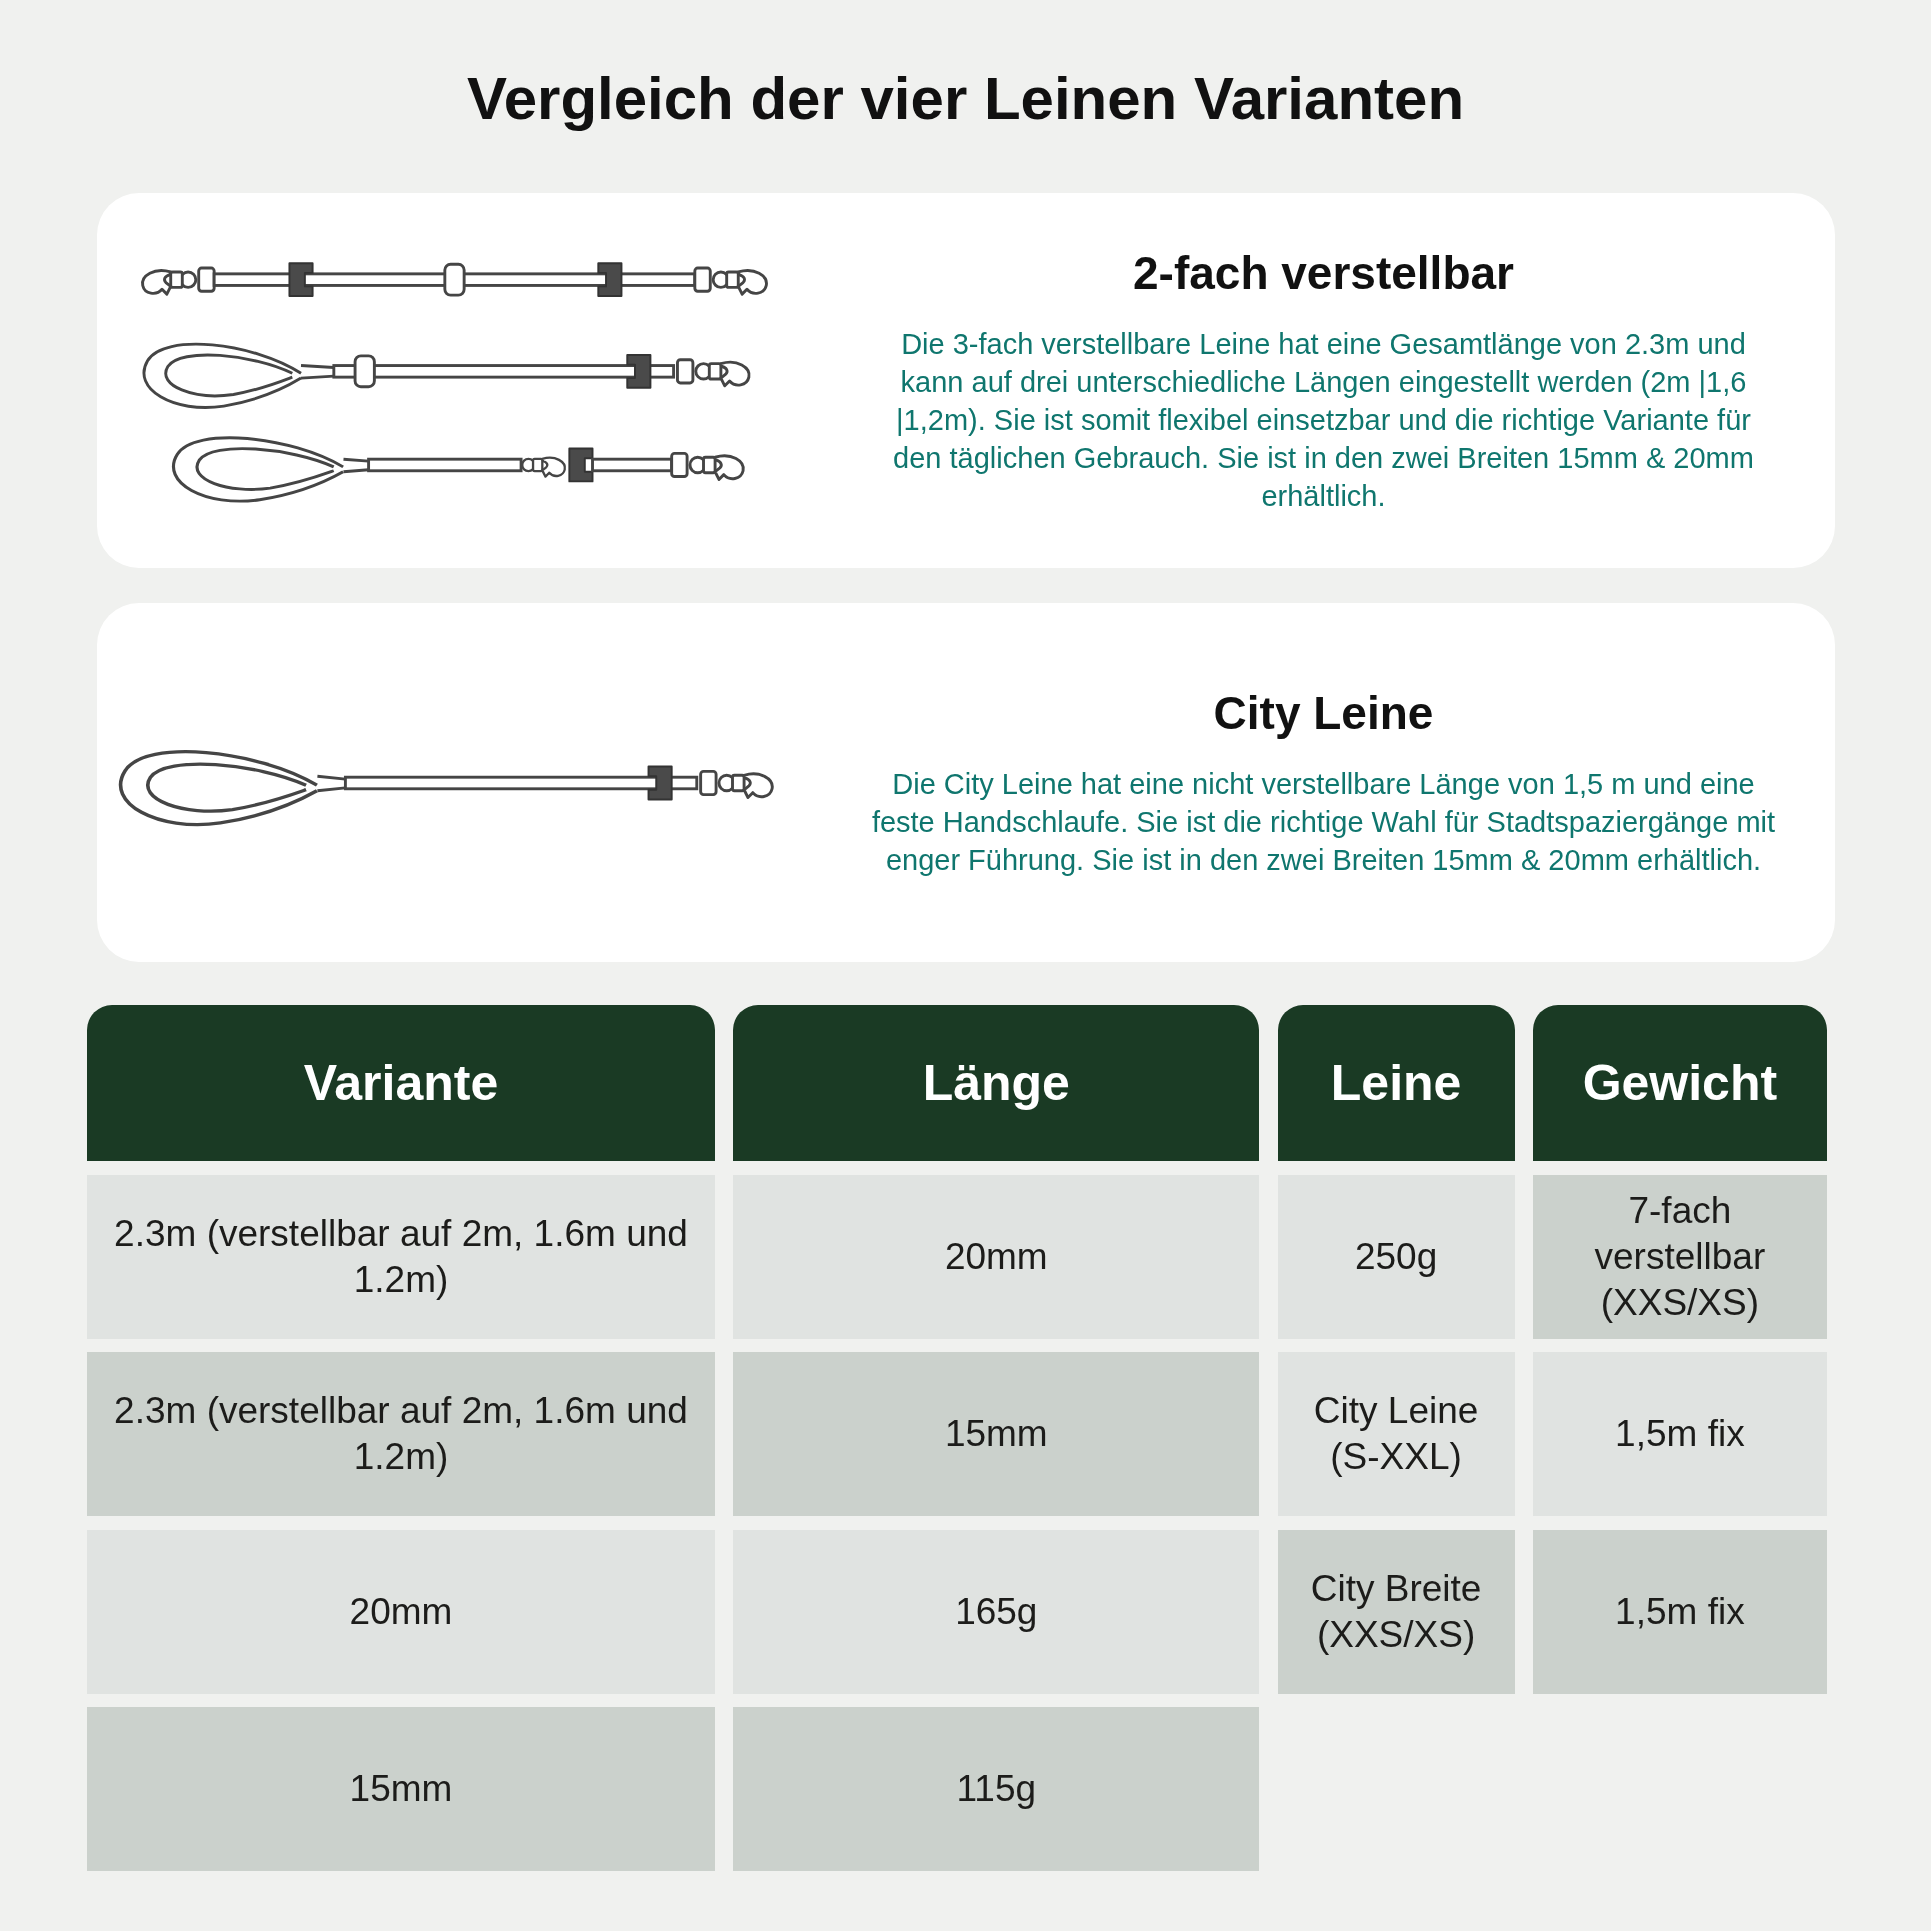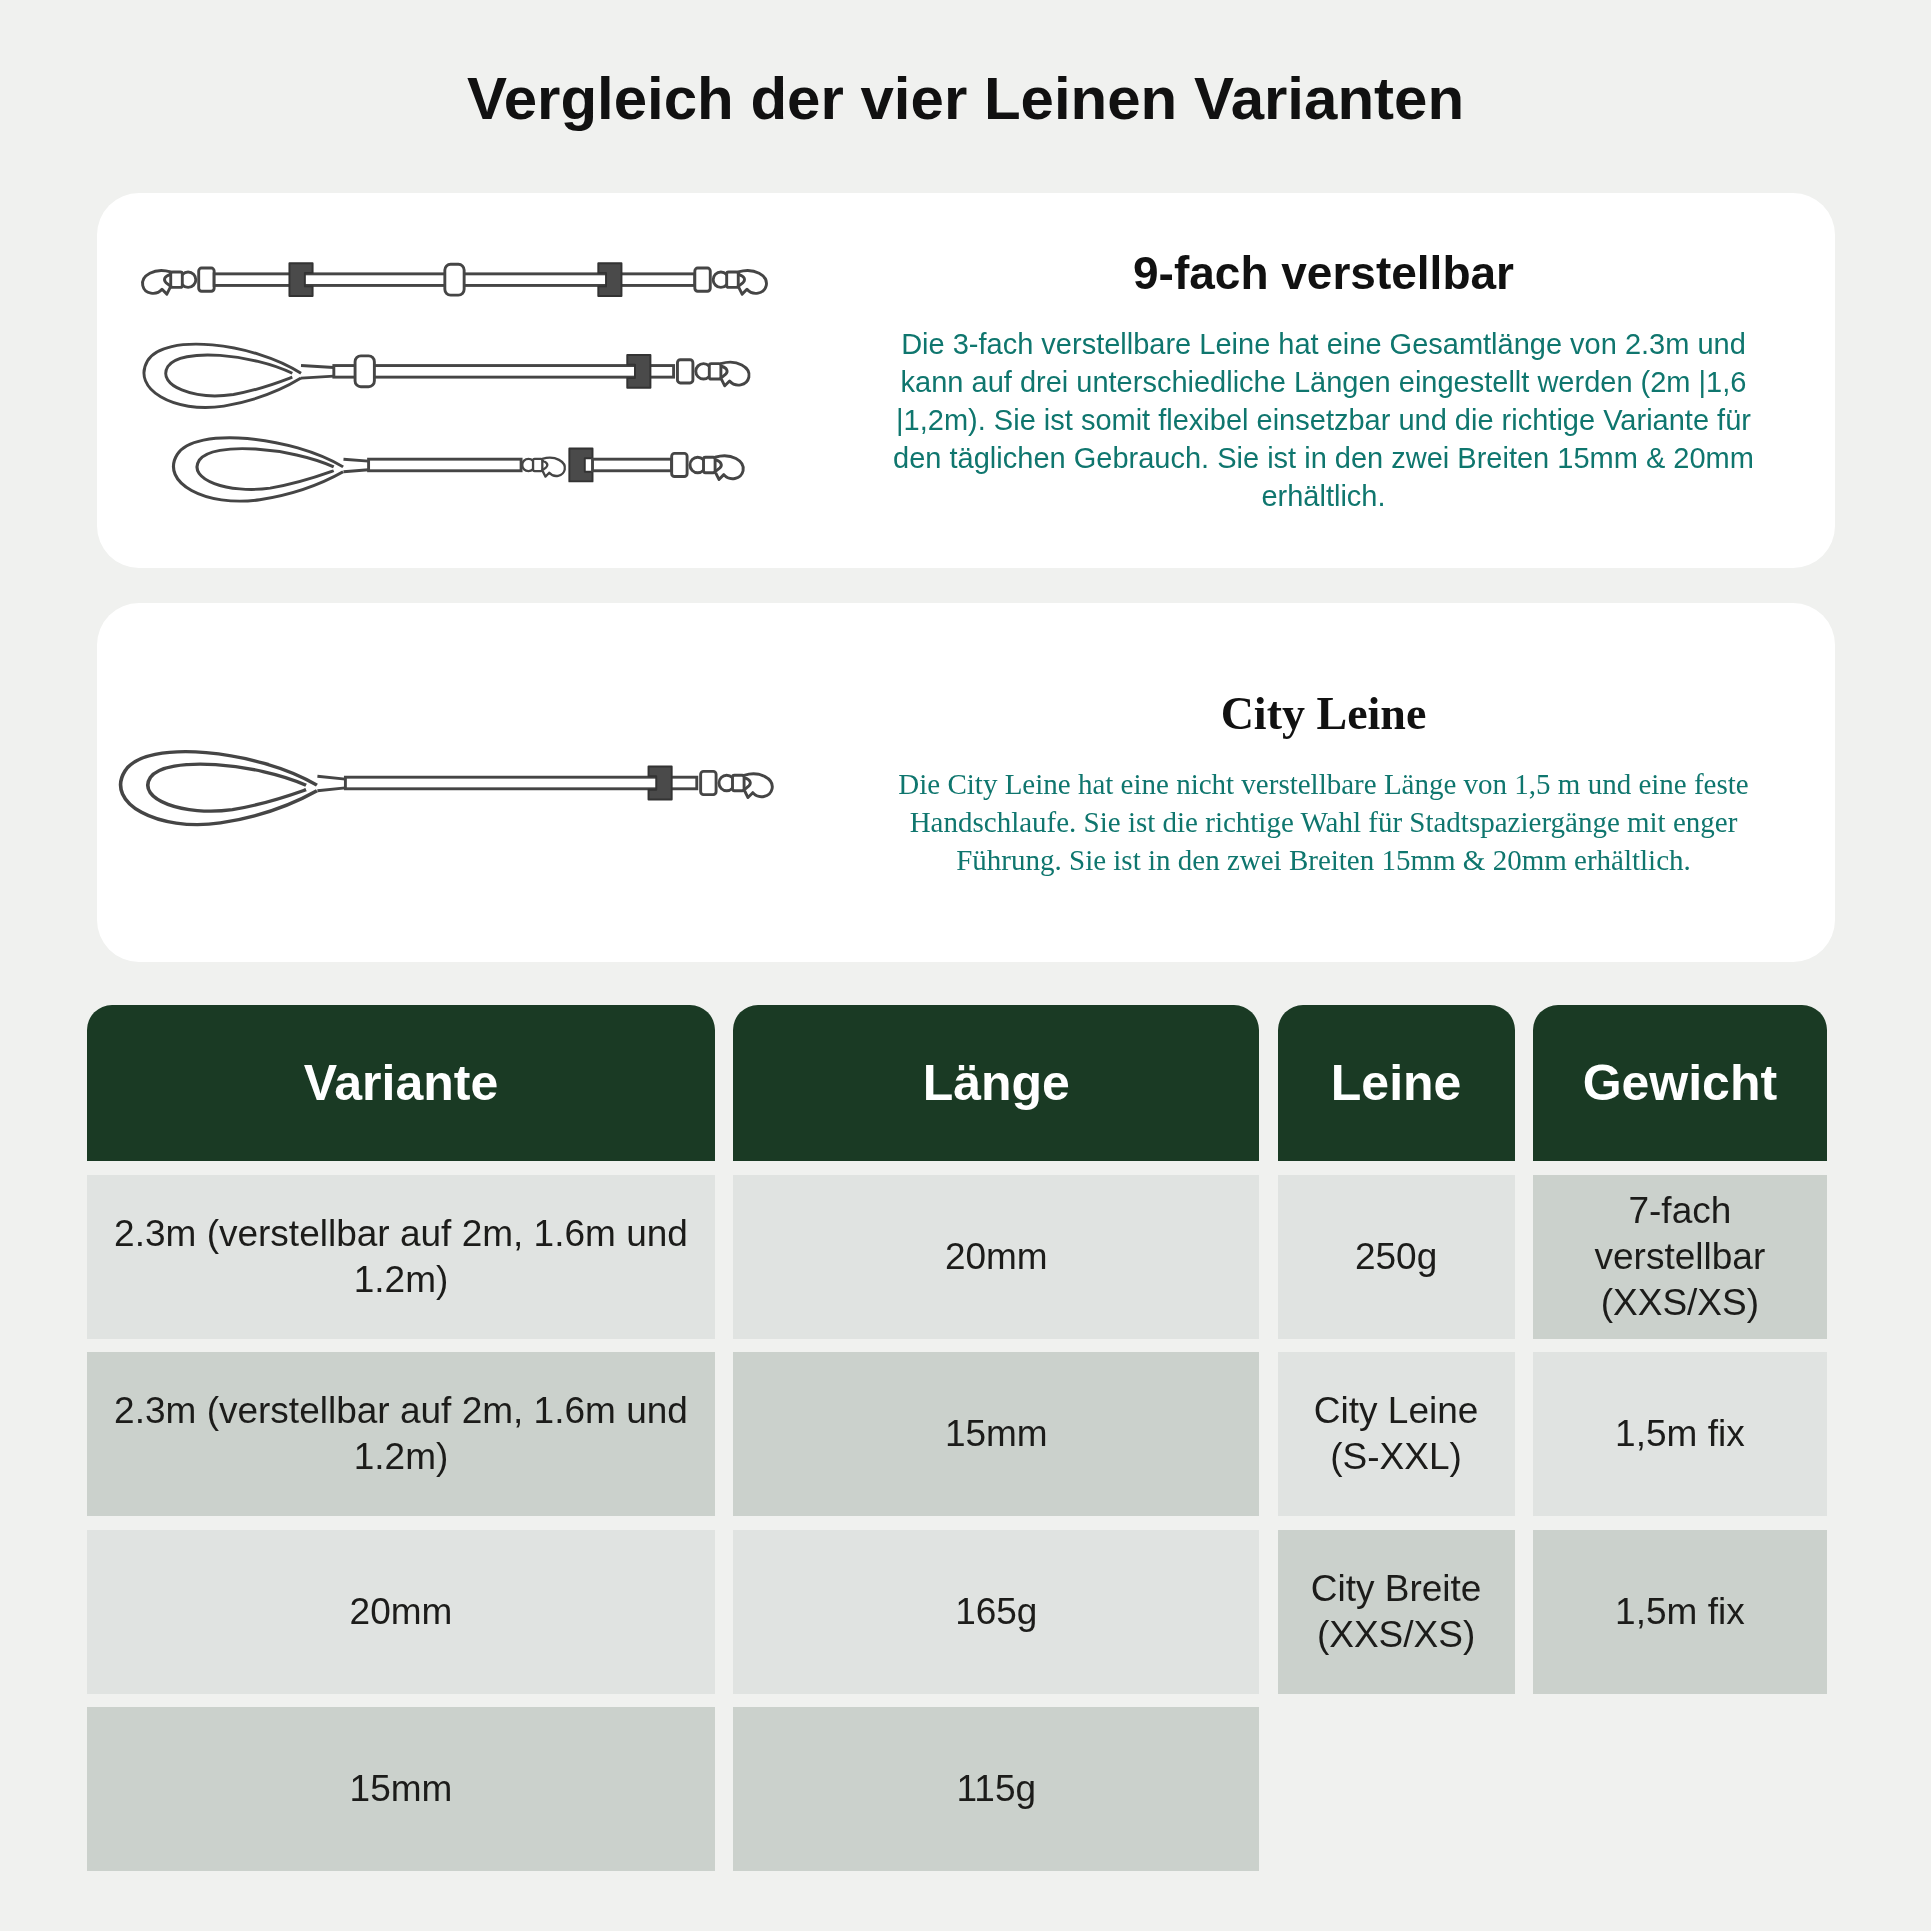--- a/index.html
+++ b/index.html
@@ -22,21 +22,21 @@
 
   
   .card{
     width:1738px;margin:0 auto;
     background:var(--card-bg,#ffffff);
     border-radius:42px;
     display:flex;align-items:center;
     box-sizing:border-box;
   }
   .card-1{height:375px;margin-top:60px;}
-  .card-2{height:359px;margin-top:35px;font-family:Liberation Serif, serif;}
+  .card-2{height:359px;margin-top:35px;}
   .card-art{
     width:743px;min-width:743px;
     display:flex;justify-content:center;align-items:center;
   }
   .card-copy{
     flex:1;
     padding:0 56px 0 29px;
     text-align:center;
   }
   .card-heading{
@@ -133,21 +133,21 @@
           <rect x="242" y="231" width="158" height="12" fill="#ffffff" stroke="#454545" stroke-width="3"></rect>
           <use href="#sym-hook" transform="translate(402,237) scale(0.8)"></use>
           <use href="#sym-clamp" transform="translate(462,237)"></use>
           <rect x="474" y="231" width="82" height="12" fill="#ffffff" stroke="#454545" stroke-width="3"></rect>
           <use href="#sym-buckle" transform="translate(564,237)"></use>
           <use href="#sym-hook" transform="translate(576,237)"></use>
         </g>
       </svg>
     </div>
     <div class="card-copy">
-      <h2 class="card-heading">9-fach verstellbar</h2>
+      <h2 class="card-heading">2-fach verstellbar</h2>
       <p class="card-desc">Die 3-fach verstellbare Leine hat eine Gesamtlänge von 2.3m und kann auf drei unterschiedliche Längen eingestellt werden (2m |1,6 |1,2m). Sie ist somit flexibel einsetzbar und die richtige Variante für den täglichen Gebrauch. Sie ist in den zwei Breiten 15mm &amp; 20mm erhältlich.</p>
     </div>
   </section>
 
   <section class="card card-2">
     <div class="card-art">
       <svg width="724" height="126" viewBox="0 0 750 130" class="lineart">
         <g>
           <use href="#sym-loop" transform="translate(6,65) scale(1.25,1.15)"></use>
           <path d="M219 58 L248 61 M219 73 L248 70" fill="none" stroke="#454545" stroke-width="3"></path>

